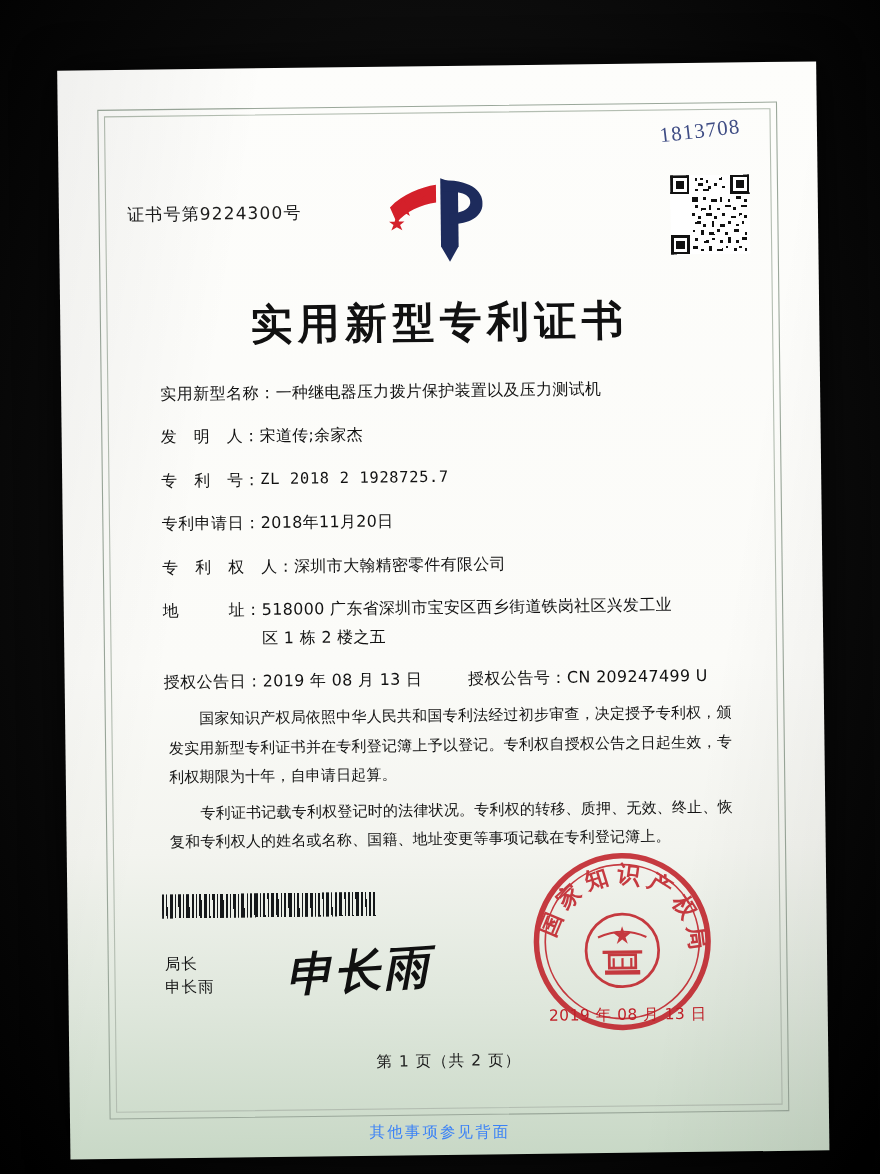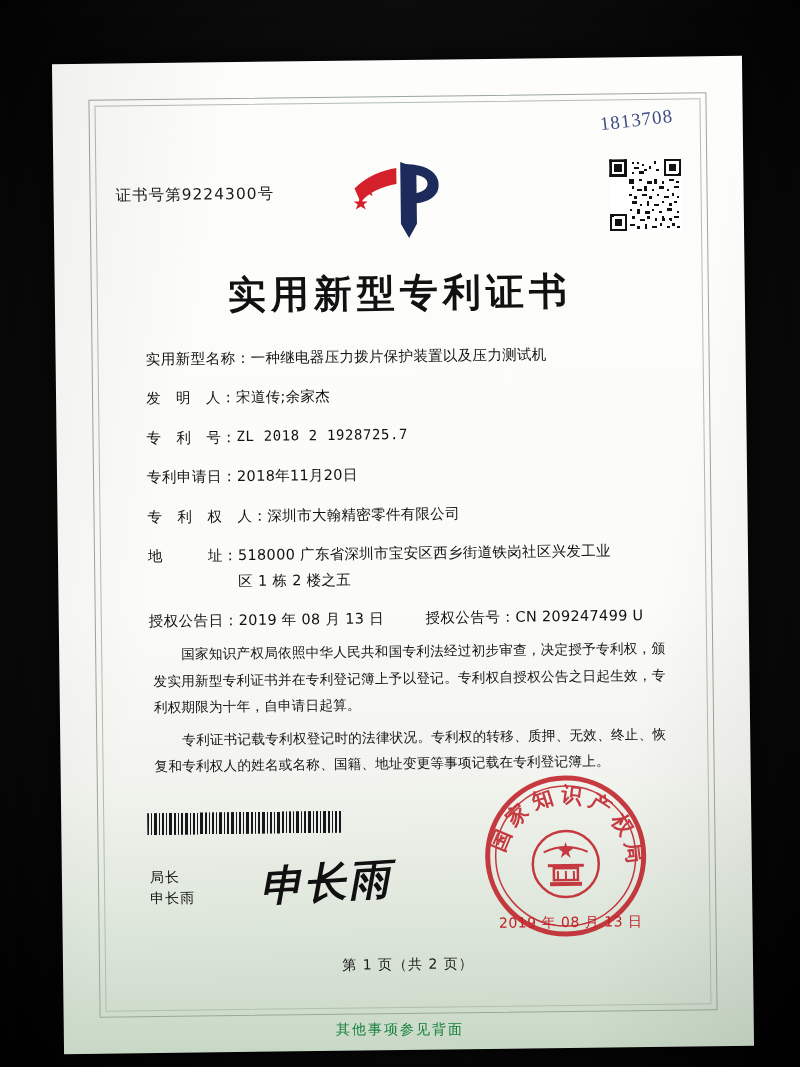--- a/index.html
+++ b/index.html
@@ -252,21 +252,21 @@
   }
 
   .footer-note {
     position: absolute;
     left: 0;
     right: 0;
     bottom: -18px;
     text-align: center;
     font-family: "DejaVu Sans", sans-serif;
     font-size: 14px;
-    color: #15803d;
+    color: #3b82f6;
     letter-spacing: 2px;
   }
 </style>
 </head>
 <body>
 
 <div class="scene">
   <div class="backdrop"></div>
 
   <div class="paper">

